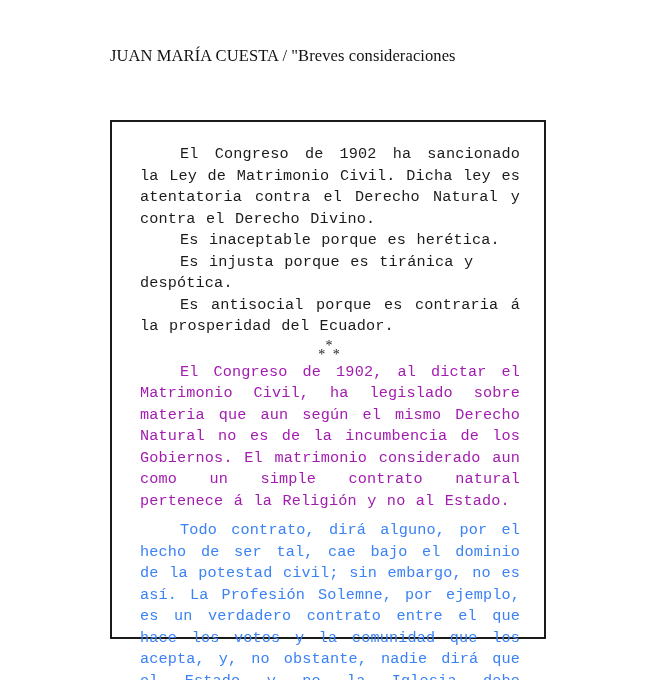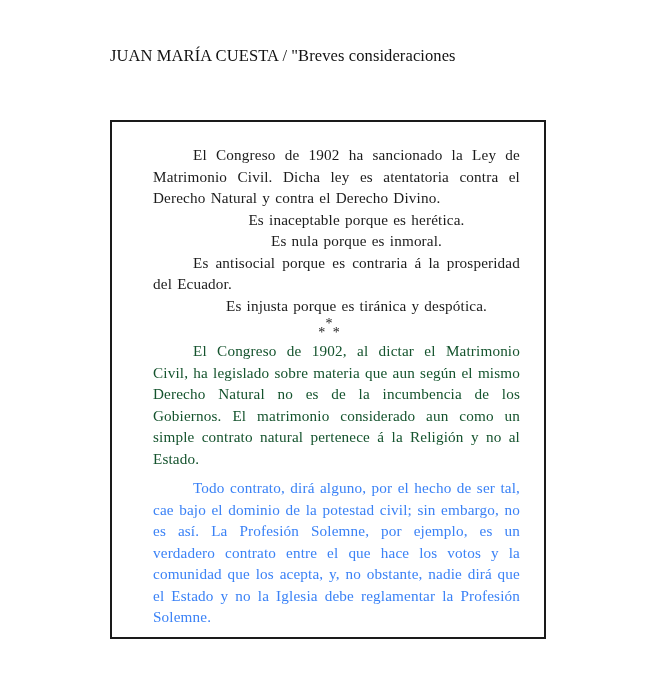--- a/index.html
+++ b/index.html
@@ -51,27 +51,28 @@
     position: absolute;
     left: 28px;
     top: 22px;
     right: 24px;
     font-size: 15.2px;
     line-height: 21.5px;
     color: #1b1b1b;
     text-align: justify;
   }
   .para {
-    margin: 0 0 0 13px;
+    margin: 0 0 0 0;
     text-indent: 40px;
     letter-spacing: 0.15px;
     word-spacing: 1.2px;
+    font-family: Liberation Mono, monospace;
   }
   .para.short {
-    text-align: center;
+    text-align: left;
   }
   .para + .para {
     margin-top: 0px;
   }
   .block-gap {
     height: 8px;
   }
   .stars {
     text-align: center;
     font-size: 14px;
@@ -81,40 +82,39 @@
     color: #1b1b1b;
   }
   .stars .s-top {
     display: block;
     height: 9px;
   }
   .stars .s-bot {
     display: block;
     height: 11px;
   }
-  .fade-a { color: #14532d; }
+  .fade-a { color: #a21caf; }
   .fade-b { color: #3b82f6; }
 </style>
 </head>
 <body>
 
 <div id="page">
 
   <div class="header">
     <span class="line">JUAN MARÍA CUESTA / "Breves consideraciones</span>
   </div>
 
   <div class="doc-box">
     <div class="doc-inner">
 
       <p class="para">El Congreso de 1902 ha sancionado la Ley de Matrimonio Civil. Dicha ley es atentatoria contra el Derecho Natural y contra el Derecho Divino.</p>
       <p class="para short">Es inaceptable porque es herética.</p>
-      <p class="para short">Es nula porque es inmoral.</p>
+      <p class="para short">Es injusta porque es tiránica y despótica.</p>
       <p class="para">Es antisocial porque es contraria á la prosperidad del Ecuador.</p>
-      <p class="para short">Es injusta porque es tiránica y despótica.</p>
 
       <div class="stars">
         <span class="s-top">*</span>
         <span class="s-bot">* *</span>
       </div>
 
       <p class="para fade-a">El Congreso de 1902, al dictar el Matrimonio Civil, ha legislado sobre materia que aun según el mismo Derecho Natural no es de la incumbencia de los Gobiernos. El matrimonio considerado aun como un simple contrato natural pertenece á la Religión y no al Estado.</p>
       <div class="block-gap"></div>
       <p class="para fade-b">Todo contrato, dirá alguno, por el hecho de ser tal, cae bajo el dominio de la potestad civil; sin embargo, no es así. La Profesión Solemne, por ejemplo, es un verdadero contrato entre el que hace los votos y la comunidad que los acepta, y, no obstante, nadie dirá que el Estado y no la Iglesia debe reglamentar la Profesión Solemne.</p>
 

